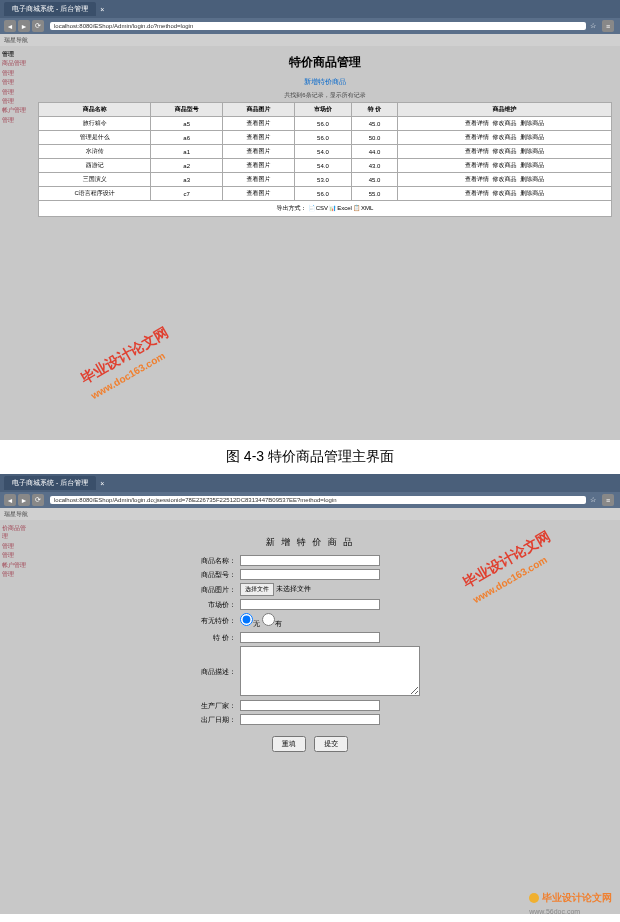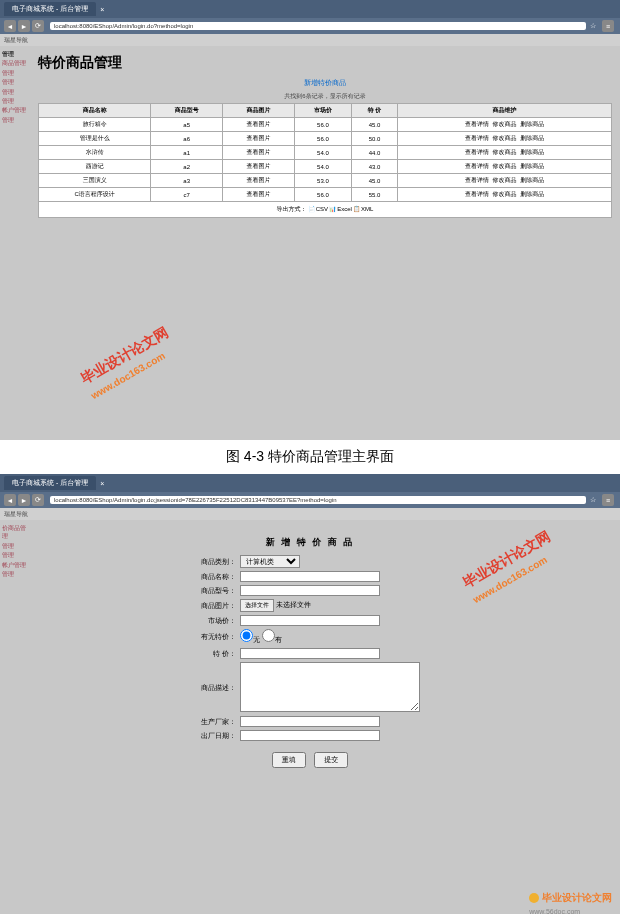--- a/index.html
+++ b/index.html
@@ -9,31 +9,31 @@
 .browser-bar .tab{background:#3a4f6a;padding:2px 8px;margin-right:2px;border-radius:2px 2px 0 0}
 .addr-bar{background:#5a6f8a;height:16px;display:flex;align-items:center;padding:0 4px;font-size:7px;color:#333}
 .addr-bar .navbtn{width:12px;height:12px;background:#888;border-radius:2px;margin-right:2px;display:flex;align-items:center;justify-content:center;color:#fff}
 .addr-bar .url{background:#fff;flex:1;padding:1px 4px;margin:0 4px;border-radius:2px;font-size:6px;overflow:hidden;white-space:nowrap}
 .addr-bar .star{width:12px;color:#fff}
 .bookmark-bar{background:#d0d0d0;height:12px;font-size:6px;padding:0 4px;display:flex;align-items:center;color:#444}
 .content-area{background:#c8c8c8;position:relative;min-height:400px}
 .sidebar{position:absolute;left:0;top:0;width:30px;font-size:6px;color:#a04050;padding:4px 2px;line-height:1.4}
 .sidebar div{margin-bottom:1px;cursor:pointer}
 .main-panel{margin-left:30px;padding:4px 8px}
-.page-title{text-align:left;font-size:14px;font-weight:bold;padding:4px 0}
+.page-title{text-align:center;font-size:12px;font-weight:bold;padding:4px 0}
 .add-link{text-align:center;font-size:7px;padding:2px 0}
 .add-link a{color:#0066cc;text-decoration:none}
 .summary{text-align:center;font-size:6px;padding:2px 0;color:#444}
 .data-table{width:100%;border-collapse:collapse;background:#fff;font-size:6px}
 .data-table th{background:#e8e8e8;border:1px solid #aaa;padding:2px;font-weight:bold}
 .data-table td{border:1px solid #aaa;padding:2px;text-align:center;background:#fff}
 .data-table .ops span{margin:0 1px;cursor:pointer}
 .export-bar{text-align:center;font-size:6px;padding:3px;background:#fff;border:1px solid #aaa;border-top:none}
 .form-panel{margin:0 auto;width:320px;padding:10px 0}
-.form-title{text-align:center;font-size:9px;font-weight:bold;padding:6px 0;letter-spacing:2px}
+.form-title{text-align:center;font-size:9px;font-weight:normal;padding:6px 0;letter-spacing:2px}
 .form-row{display:flex;align-items:center;font-size:7px;margin-bottom:3px}
 .form-label{width:90px;text-align:right;padding-right:4px}
 .form-input{flex:1}
 .form-input input[type=text],.form-input select,.form-input textarea{font-size:7px;padding:1px;border:1px solid #888}
 .form-input input[type=text]{width:140px}
 .form-input textarea{width:180px;height:50px}
 .form-input select{width:60px}
 .form-btns{text-align:center;padding:4px}
 .form-btns button{font-size:7px;padding:1px 8px;margin:0 2px}
 .file-btn{display:inline-block;background:#eee;border:1px solid #888;padding:1px 4px;font-size:6px}
@@ -179,24 +179,20 @@
     <div class="sidebar">
       <div>价商品管理</div>
       <div>管理</div>
       <div>管理</div>
       <div>帐户管理</div>
       <div>管理</div>
     </div>
     <div class="form-panel">
       <div class="form-title">新 增 特 价 商 品</div>
       <div class="form-row">
-          <span class="form-label">商品类别：</span>
-          <span class="form-input"><select><option>计算机类</option></select></span>
-        </div>
-      <div class="form-row">
           <span class="form-label">商品名称：</span>
           <span class="form-input"><input type="text" style=""></span>
         </div>
       <div class="form-row">
           <span class="form-label">商品型号：</span>
           <span class="form-input"><input type="text" style=""></span>
         </div>
       <div class="form-row">
           <span class="form-label">商品图片：</span>
           <span class="form-input"><span class="file-btn">选择文件</span> <span>未选择文件</span></span>

